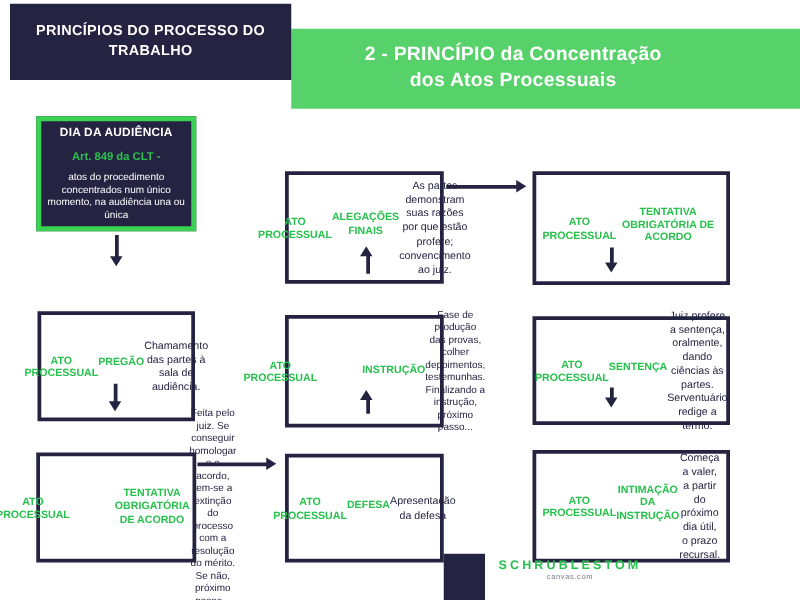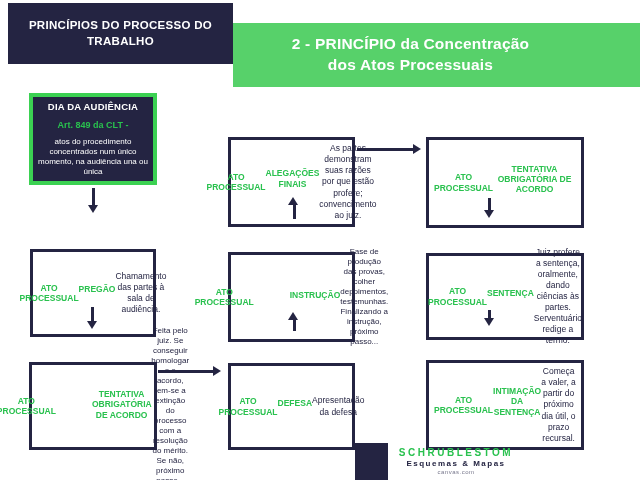--- a/index.html
+++ b/index.html
@@ -114,21 +114,21 @@
   </div>
 
   <div class="node" style="left:426px;top:221px;width:158px;height:87px;">
     <div class="kicker">ATO PROCESSUAL</div>
     <div class="ntitle">SENTENÇA</div>
     <div class="nbody">Juiz profere a sentença, oralmente, dando ciências às partes. Serventuário redige a termo.</div>
   </div>
 
   <div class="node" style="left:426px;top:328px;width:158px;height:90px;">
     <div class="kicker">ATO PROCESSUAL</div>
-    <div class="ntitle">INTIMAÇÃO DA SENTENÇA</div>
+    <div class="ntitle">INTIMAÇÃO DA INSTRUÇÃO</div>
     <div class="nbody">Começa a valer, a partir do próximo dia útil, o prazo recursal.</div>
   </div>
 
   <div class="aline" style="left:92px;top:188px;width:3px;height:18px;"></div>
   <div class="ahead-down" style="left:88px;top:205px;"></div>
 
   <div class="aline" style="left:91px;top:307px;width:3px;height:15px;"></div>
   <div class="ahead-down" style="left:87px;top:321px;"></div>
 
   <div class="aline" style="left:158px;top:370px;width:56px;height:3px;"></div>
@@ -145,17 +145,16 @@
 
   <div class="aline" style="left:488px;top:198px;width:3px;height:13px;"></div>
   <div class="ahead-down" style="left:484px;top:210px;"></div>
 
   <div class="aline" style="left:488px;top:310px;width:3px;height:9px;"></div>
   <div class="ahead-down" style="left:484px;top:318px;"></div>
 
   <div class="footer-square"></div>
   <div class="footer-text">
     <div class="footer-brand">SCHRUBLESTOM</div>
-    <div class="footer-tagline">Esquemas &amp; Mapas</div>
     <div class="footer-site">canvas.com</div>
   </div>
 
 </div>
 
 </body></html>

